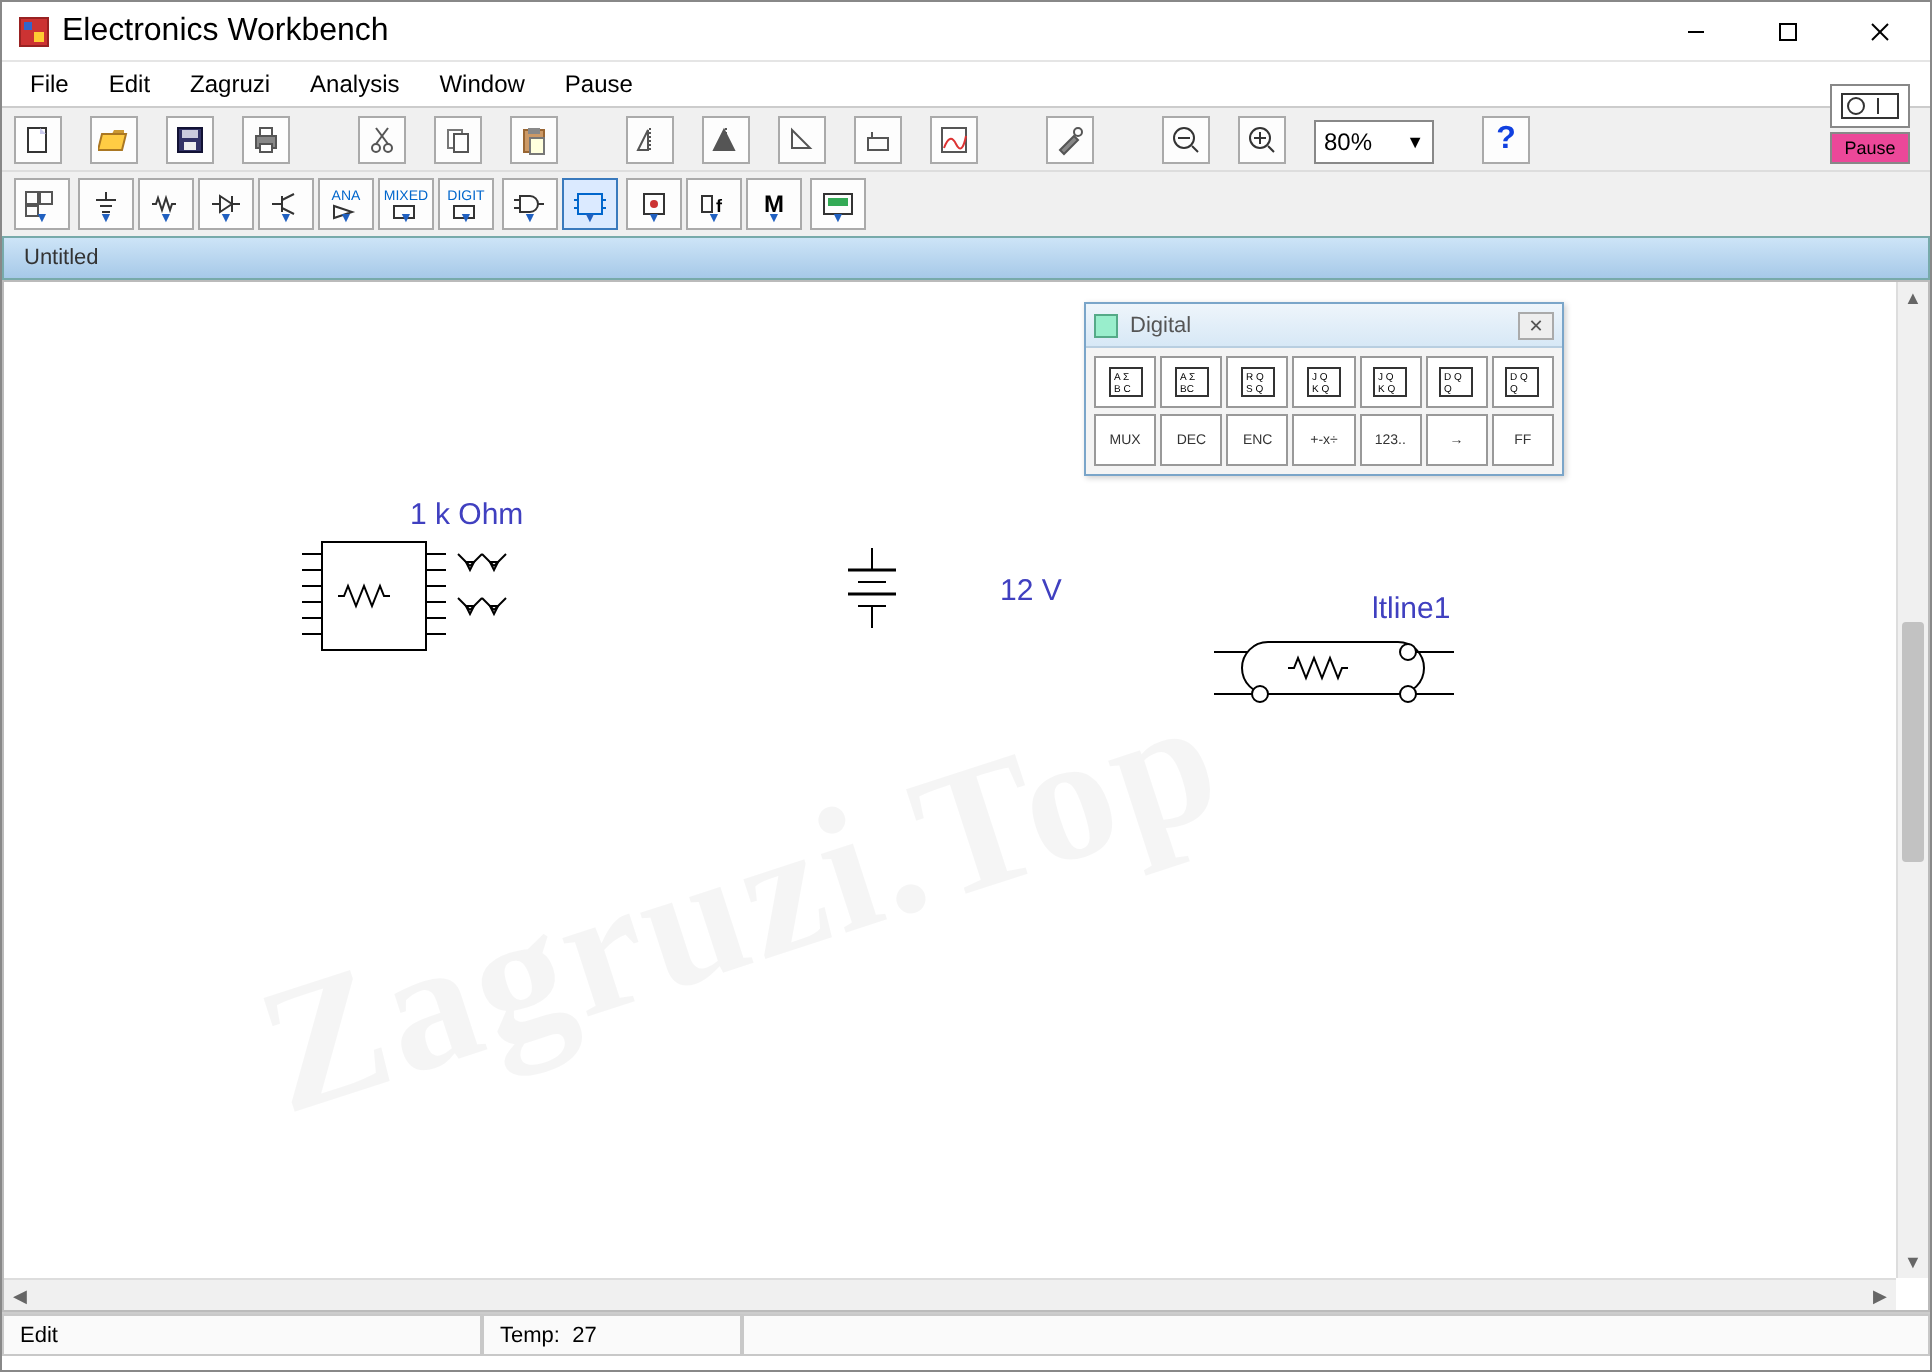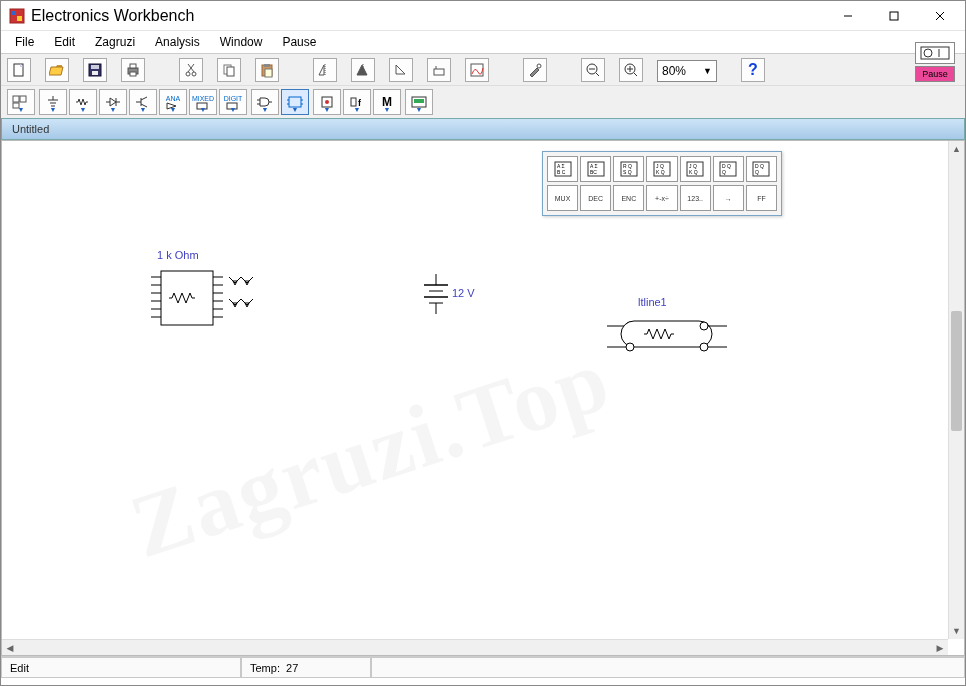--- a/index.html
+++ b/index.html
@@ -32,21 +32,21 @@
 .scroll-v { position:absolute; right:0; top:0; width:16px; bottom:16px; background:#f0f0f0; border-left:1px solid #ddd;}
 .scroll-v .thumb { position:absolute; left:2px; right:2px; top:170px; height:120px; background:#c2c2c2; border-radius:2px;}
 .scroll-v .arrow { position:absolute; left:0; right:0; height:16px; display:flex; align-items:center; justify-content:center; font-size:9px; color:#666;}
 .scroll-v .arrow.up{top:0;} .scroll-v .arrow.down{bottom:0;}
 .scroll-h { position:absolute; left:0; right:16px; bottom:0; height:16px; background:#f0f0f0; border-top:1px solid #ddd;}
 .scroll-h .arrow { position:absolute; top:0; bottom:0; width:16px; display:flex; align-items:center; justify-content:center; font-size:9px; color:#666;}
 .scroll-h .arrow.l{left:0;} .scroll-h .arrow.r{right:0;}
 .statusbar { height: 22px; background:#f5f5f5; border-top:1px solid #ccc; display:flex; font-size:11px;}
 .status-cell { border:1px solid #c8c8c8; padding:2px 8px; display:flex; align-items:center; background:#fafafa;}
 .status-cell.w1{width:240px;} .status-cell.w2{width:130px;} .status-cell.w3{flex:1;}
-.component-label { position:absolute; font-size:11px; color:#4040c0; }
+.component-label { position:absolute; font-size:15px; color:#4040c0;margin-left:48px; }
 .component { position:absolute; }
 .palette { position:absolute; left:540px; top:10px; width:240px; background:#f4f4f4; border:1px solid #7aa5c9; box-shadow:1px 1px 3px rgba(0,0,0,.2);}
 .palette-title { height:22px; background:linear-gradient(#eef5fb,#d7e8f6); display:flex; align-items:center; padding:0 4px; font-size:11px; color:#555; border-bottom:1px solid #b8cee0;}
 .palette-title .picon{width:12px;height:12px;border:1px solid #5a8;background:#9ec; margin-right:6px;}
 .palette-title .close{margin-left:auto; width:18px; height:14px; border:1px solid #aaa; background:#eee; display:flex; align-items:center; justify-content:center; font-size:9px;}
 .palette-body { padding:4px; display:flex; flex-direction:column; gap:3px;}
 .palette-row { display:flex; gap:2px;}
 .pbtn { width:32px; height:26px; border:1px solid #999; background:#fff; display:flex; align-items:center; justify-content:center; font-size:7px; color:#333; text-align:center; line-height:1;}
 .wm { position:absolute; font-size:90px; color:rgba(0,0,0,0.04); font-weight:bold; transform:rotate(-18deg); pointer-events:none; left:120px; top:260px; letter-spacing:2px; font-family: Georgia, serif;}
 </style>
@@ -399,20 +399,25 @@
         <circle cx="102" cy="15" r="4" fill="#fff" stroke="#000"></circle>
         <line x1="106" y1="15" x2="125" y2="15" stroke="#000"></line>
         <circle cx="28" cy="36" r="4" fill="#fff" stroke="#000"></circle>
         <line x1="5" y1="36" x2="24" y2="36" stroke="#000"></line>
         <circle cx="102" cy="36" r="4" fill="#fff" stroke="#000"></circle>
         <line x1="106" y1="36" x2="125" y2="36" stroke="#000"></line>
       </svg>
     </div>
 
     <div class="palette">
+      <div class="palette-title">
+        <span class="picon"></span>
+        <span>Digital</span>
+        <span class="close">✕</span>
+      </div>
       <div class="palette-body">
         <div class="palette-row">
           <div class="pbtn">
               <svg width="24" height="18">
                 <rect x="4" y="2" width="16" height="14" fill="none" stroke="#333"></rect>
                 <text x="6" y="8" font-size="5">A Σ</text>
                 <text x="6" y="14" font-size="5">B C</text>
               </svg>
             </div>
           <div class="pbtn">

